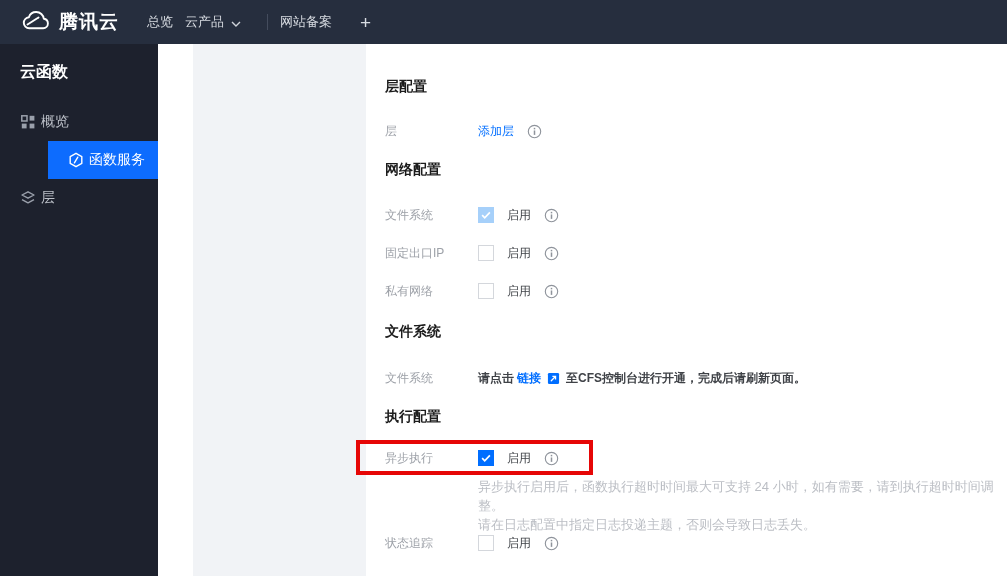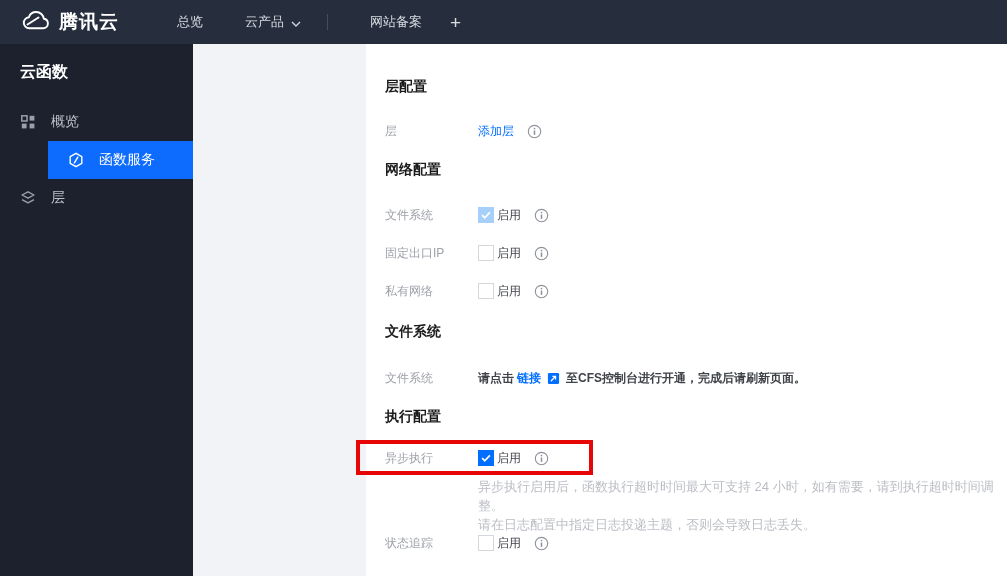--- a/index.html
+++ b/index.html
@@ -8,44 +8,44 @@
     position:relative; width:1007px; height:576px; overflow:hidden;
     font-family:"Liberation Sans","DejaVu Sans",sans-serif; background:#fff;padding-left:12px;
   }
   
   .topbar {
     position:absolute; left:0; top:0; width:1007px; height:44px;
     background:#262e3e; display:flex; align-items:center; padding-left:22px;
   }
   .brand { display:flex; align-items:center; gap:10px; width:113px; cursor:pointer; }
   .brand-text { color:#fff; font-size:19px; font-weight:bold; letter-spacing:1px; white-space:nowrap; }
-  .nav-item { color:#d8dce2; font-size:13px; margin-left:42px; cursor:pointer; white-space:nowrap; display:inline-flex; align-items:center; gap:7px; }
+  .nav-item { color:#d8dce2; font-size:13px; margin-left:12px; cursor:pointer; white-space:nowrap; display:inline-flex; align-items:center; gap:7px; }
   .topbar-divider { width:1px; height:16px; background:#444c5d; margin-left:26px; }
   .plus-btn { color:#d8dce2; font-size:19px; margin-left:28px; cursor:pointer; line-height:1; }
   
-  .sidebar { position:absolute; left:0; top:44px; width:193px; height:532px; background:#1d212d; }
+  .sidebar { position:absolute; left:0; top:44px; width:158px; height:532px; background:#1d212d; }
   .side-title { padding:18px 0 0 20px; color:#ffffff; font-size:16px; font-weight:bold; }
   .side-menu { margin-top:20px; }
-  .side-item { height:38px; display:flex; align-items:center; gap:15px; padding-left:20px; font-size:14px; color:#bcc0c8; cursor:pointer; }
+  .side-item { height:38px; display:flex; align-items:center; gap:5px; padding-left:20px; font-size:14px; color:#bcc0c8; cursor:pointer; }
   .side-item .ic { width:16px; height:16px; display:inline-flex; }
   .side-item.active { background:#0d6cfe; color:#ffffff;margin-left:48px; }
   
   .gray-strip { position:absolute; left:193px; top:44px; width:173px; height:532px; background:#f1f3f6; }
   .panel { position:absolute; left:366px; top:44px; width:641px; height:404px; background:#ffffff; }
   .sec-heading { position:absolute; left:19px; font-size:14px; font-weight:bold; color:#1c1c1c; white-space:nowrap; }
   .crow { position:absolute; left:19px; height:20px; display:flex; align-items:center; white-space:nowrap; }
   .crow .lbl { width:93px; font-size:12px; color:#9da1a8; flex:0 0 93px; }
   .val { display:inline-flex; align-items:center; font-size:12px; color:#3f4247; }
   a.link { color:#006eff; text-decoration:none; font-size:12px; cursor:pointer; }
   .info { margin-left:13px; display:inline-flex; cursor:pointer; }
   
   .cb { width:16px; height:16px; border:1px solid #d4d7dc; background:#fff; display:inline-flex; align-items:center; justify-content:center; cursor:pointer; flex:0 0 16px; }
   .cb.checked { background:#006eff; border-color:#006eff; }
   .cb.checked-disabled { background:#a6d0fa; border-color:#a6d0fa; cursor:default; }
-  .cb + .toggle-lbl { margin-left:3px; }
+  .cb + .toggle-lbl { margin-left:13px; }
   .toggle-lbl { font-size:12px; color:#3f4247; }
   
   .fs-text { font-size:12px; color:#3f4247; display:inline-flex; align-items:center; gap:3px;font-weight:bold; }
   .ext { display:inline-flex; margin:0 3px; cursor:pointer; }
   
   .desc { position:absolute; left:112px; top:433px; width:525px; font-size:13px; line-height:19px; color:#bbbec4; }
   
   .red-box { position:absolute; left:356px; top:440px; width:237px; height:35px; border:4px solid #e60606; z-index:6; pointer-events:none; }
 </style>
 </head>

